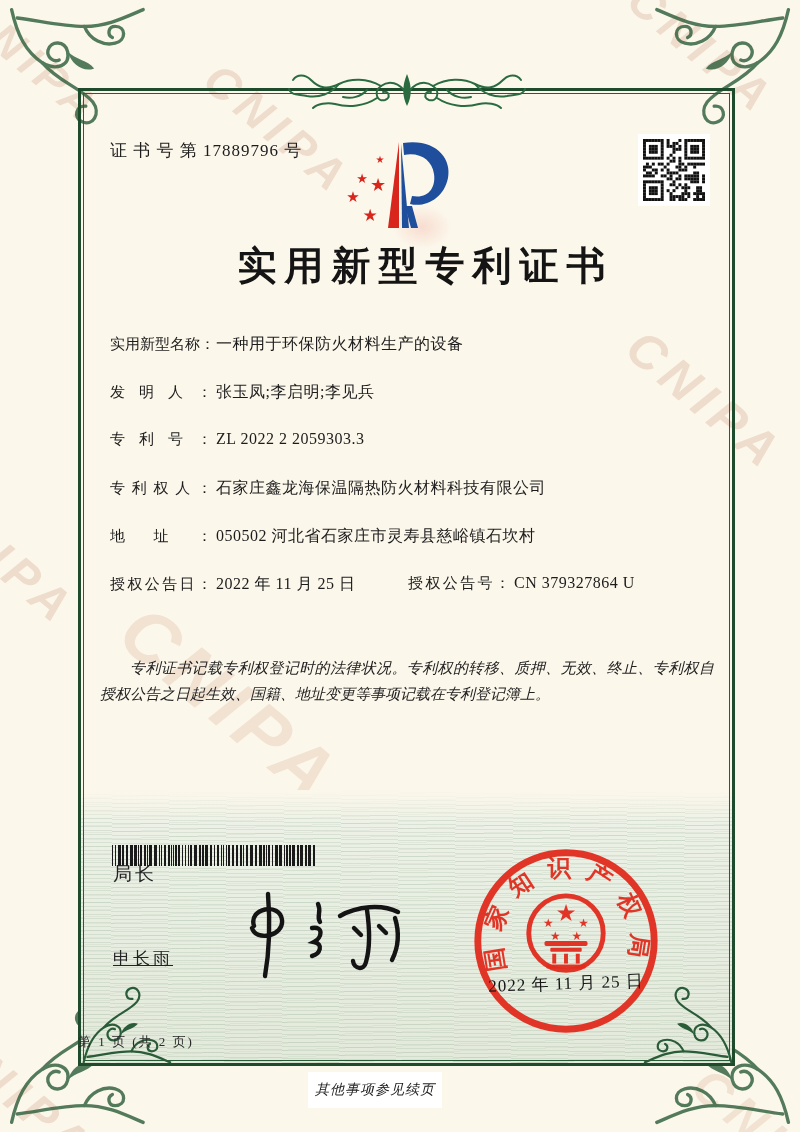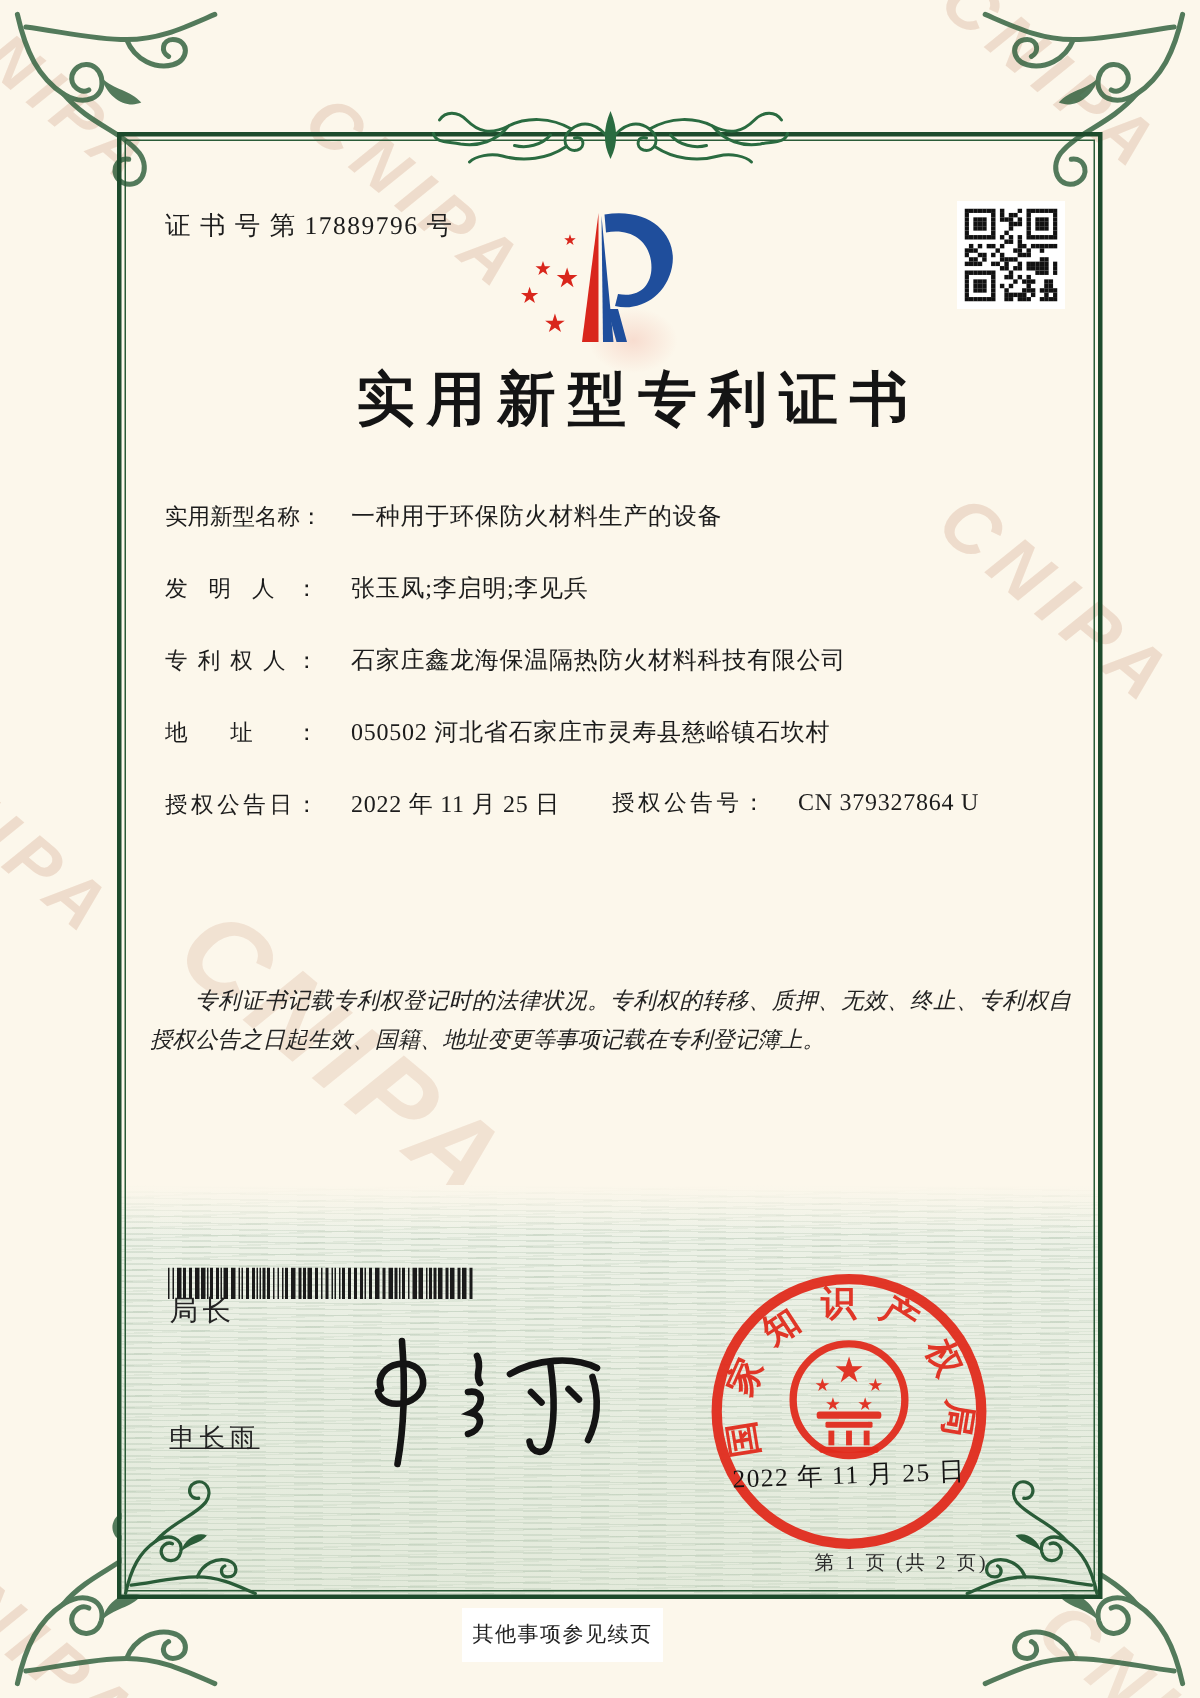--- a/index.html
+++ b/index.html
@@ -49,43 +49,43 @@
   .title{
     position:absolute; z-index:4; left:78px; top:239px; width:695px;
     text-align:center; font-size:39px; font-weight:bold; letter-spacing:8px; color:#141414;
   }
   .fields{position:absolute; z-index:4; left:110px; top:334px; width:580px; font-size:16px;}
   .frow{position:relative; height:29px; margin-bottom:19px; white-space:nowrap;}
   .flabel{
     display:inline-block; width:102px; font-size:15px;
     text-align:justify; text-align-last:justify; vertical-align:baseline;
   }
-  .fvalue{margin-left:22px; letter-spacing:.5px;text-align:right;}
+  .fvalue{margin-left:4px; letter-spacing:.5px;text-align:right;}
   .fright{position:absolute; left:298px; top:0;}
   .paras{
     position:absolute; z-index:4; left:100px; top:655px; width:614px;
     font-size:15px; line-height:26px; font-style:italic; text-align:justify; color:#222;
   }
   .paras p{margin:0; text-indent:2em;}
   .barcode{position:absolute; z-index:4; left:112px; top:845px;}
   .signer-title{position:absolute; z-index:4; left:113px; top:861px; font-size:19px;
     font-family:Liberation Serif, serif; letter-spacing:3px; color:#232323;}
   .signer-name{position:absolute; z-index:4; left:113px; top:947px; font-size:17px;
     font-family:"Liberation Sans","DejaVu Sans",sans-serif; letter-spacing:3px; color:#232323;text-decoration:underline;}
   .signature{position:absolute; z-index:5; left:232px; top:886px;}
   .seal{position:absolute; z-index:4; left:468px; top:843px;}
   .seal-date{
     position:absolute; z-index:6; left:470px; top:972px; width:192px; text-align:center;
     font-size:17px; color:#151515; letter-spacing:1px; transform:rotate(-2deg);
   }
-  .page-info{position:absolute; z-index:5; left:78px; top:1033px; width:581px; text-align:right;
+  .page-info{position:absolute; z-index:5; left:78px; top:1033px; width:581px; text-align:left;
     font-size:13px; letter-spacing:2px; color:#2a2a2a;}
   .cont-note{
     position:absolute; z-index:4; left:308px; top:1072px; background:#ffffff;
-    padding:9px 7px; font-size:14px; letter-spacing:1px; color:#222;
+    padding:9px 7px; font-size:14px; font-style:italic; letter-spacing:1px; color:#222;
   }
   .ghost{position:absolute; z-index:1; left:392px; top:205px; width:60px; height:44px;
     background:radial-gradient(ellipse at center, rgba(220,60,40,.14), rgba(220,60,40,0) 70%);}
 </style>
 </head>
 <body>
 
 <div class="page">
 
   <span class="wm wm1">CNIPA</span>
@@ -398,20 +398,23 @@
   <div class="title">实用新型专利证书</div>
 
   <div class="fields">
     <div class="frow">
       <span class="flabel">实用新型名称：</span><span class="fvalue">一种用于环保防火材料生产的设备</span>
     </div>
     <div class="frow">
       <span class="flabel">发明人：</span><span class="fvalue">张玉凤;李启明;李见兵</span>
     </div>
     <div class="frow">
+      <span class="flabel">专利号：</span><span class="fvalue">ZL 2022 2 2059303.3</span>
+    </div>
+    <div class="frow">
       <span class="flabel">专利权人：</span><span class="fvalue">石家庄鑫龙海保温隔热防火材料科技有限公司</span>
     </div>
     <div class="frow">
       <span class="flabel">地址：</span><span class="fvalue">050502 河北省石家庄市灵寿县慈峪镇石坎村</span>
     </div>
     <div class="frow">
       <span class="flabel">授权公告日：</span><span class="fvalue">2022 年 11 月 25 日</span>
       <span class="fright">
         <span class="flabel">授权公告号：</span><span class="fvalue">CN 379327864 U</span>
       </span>

